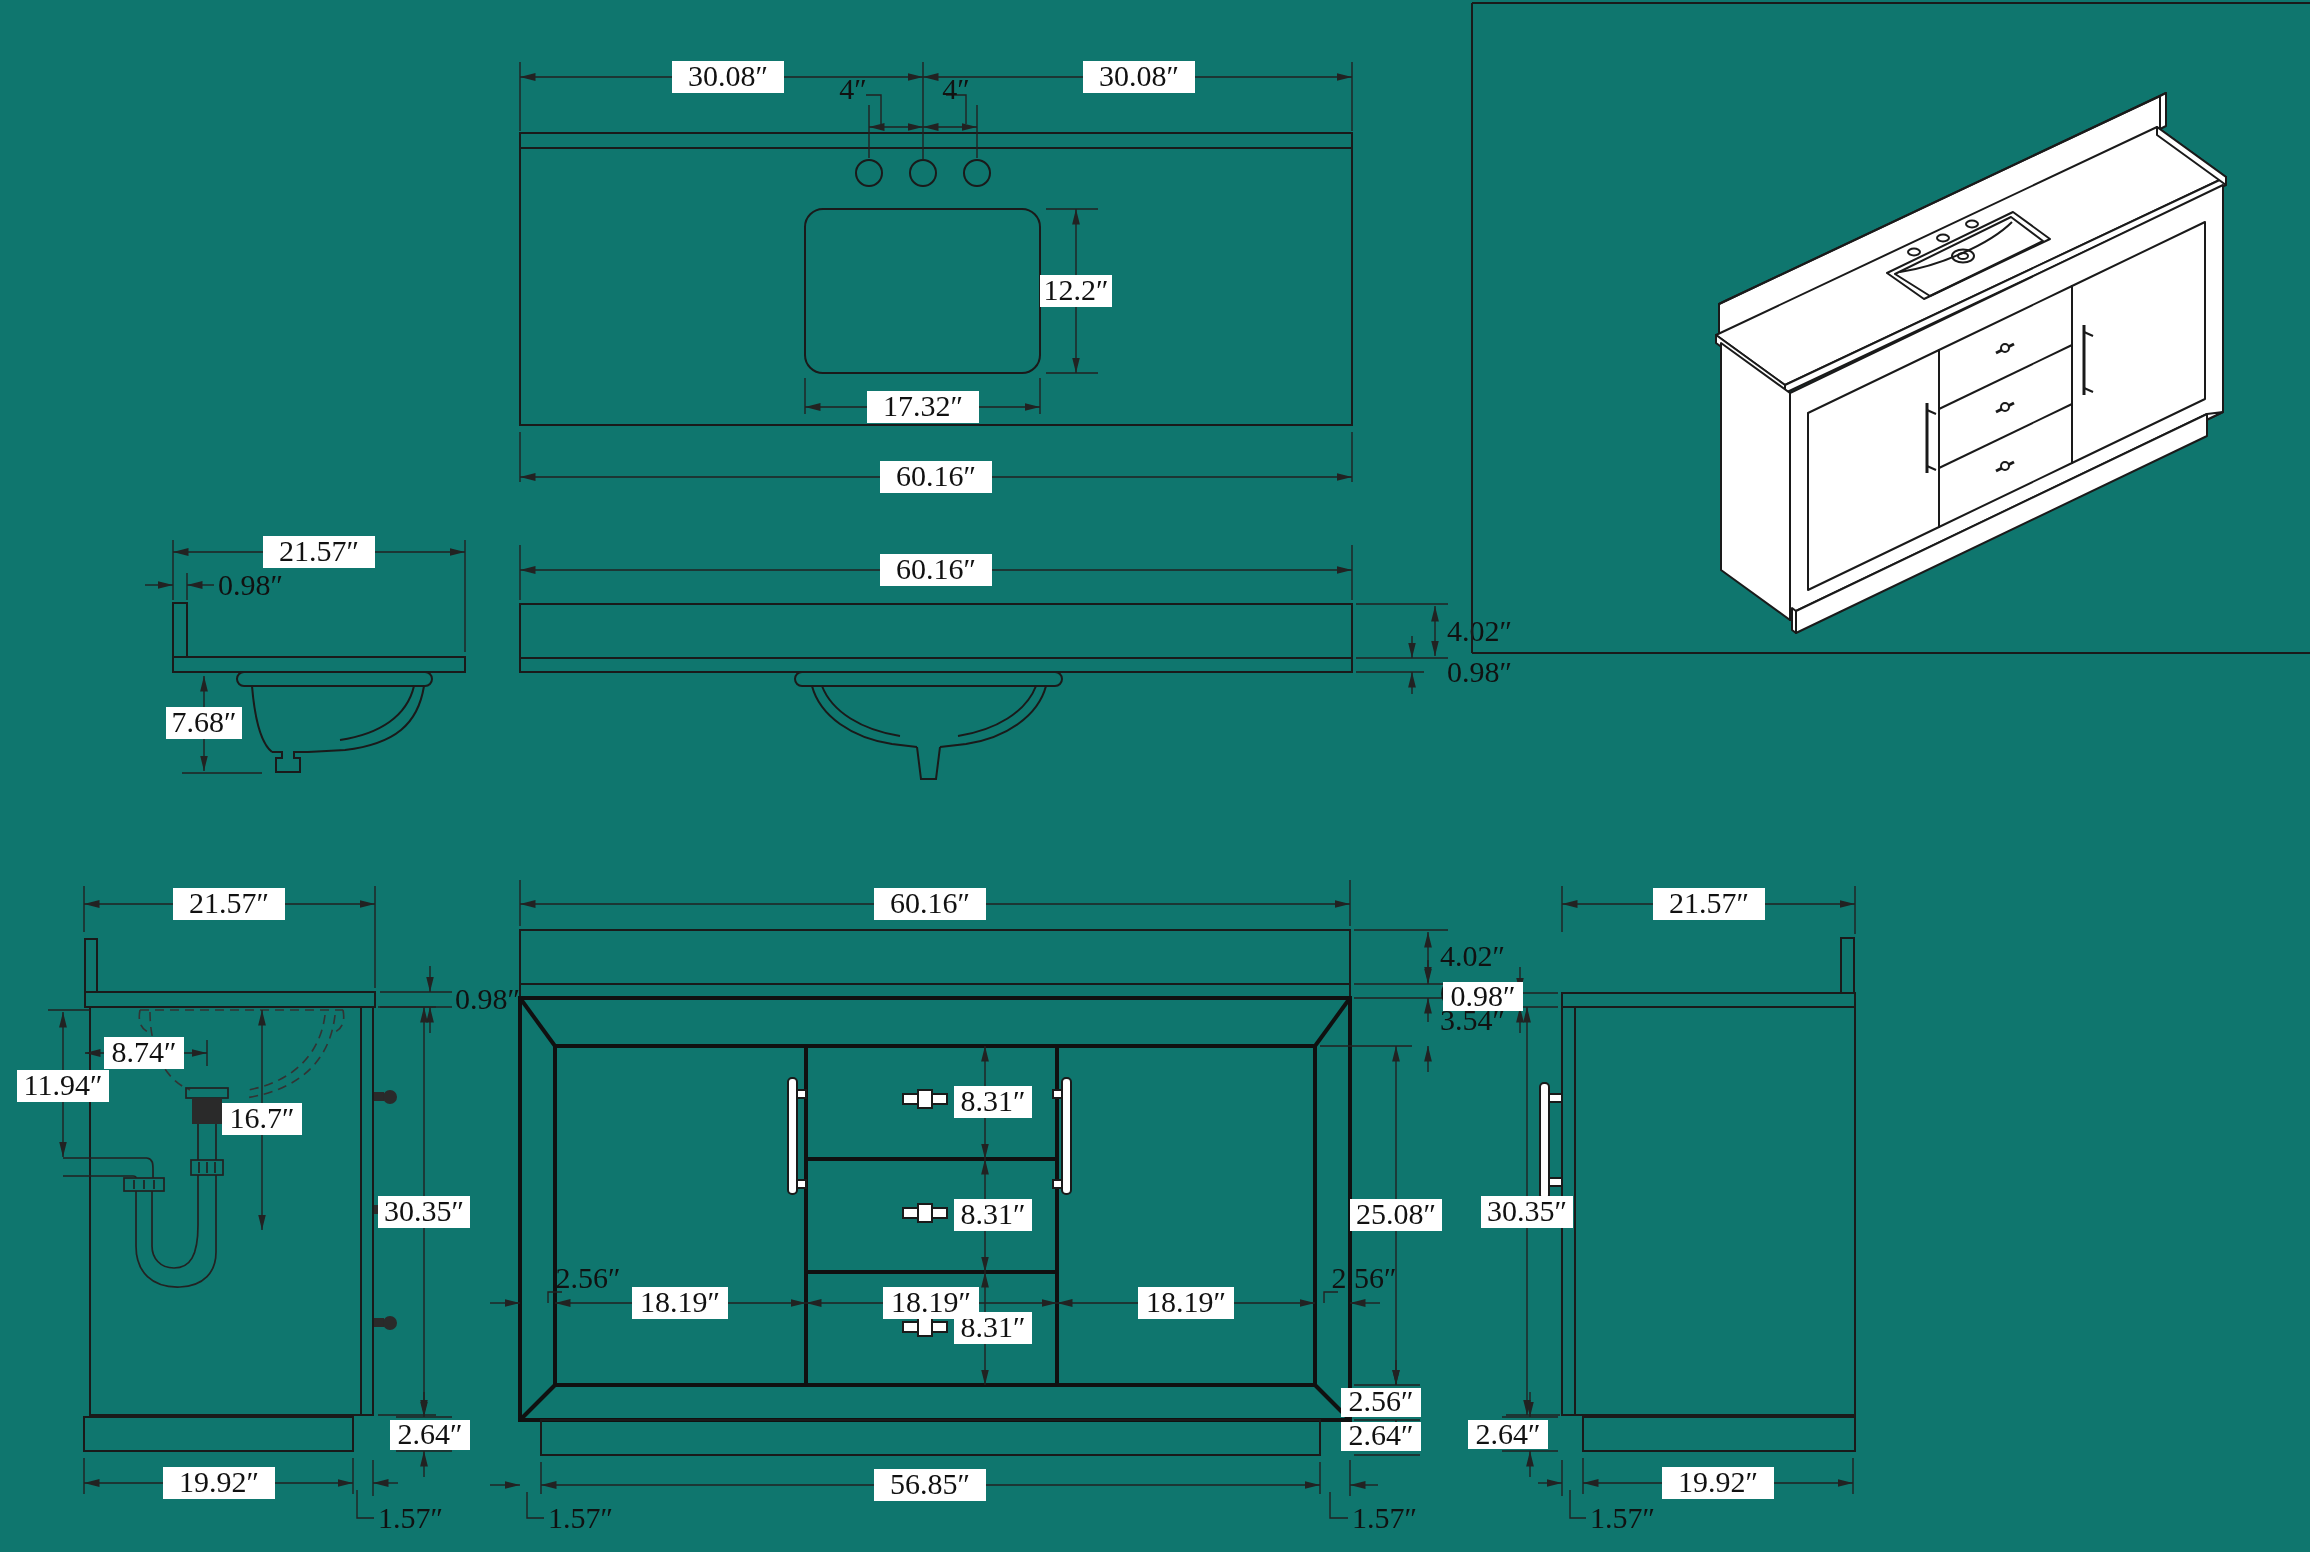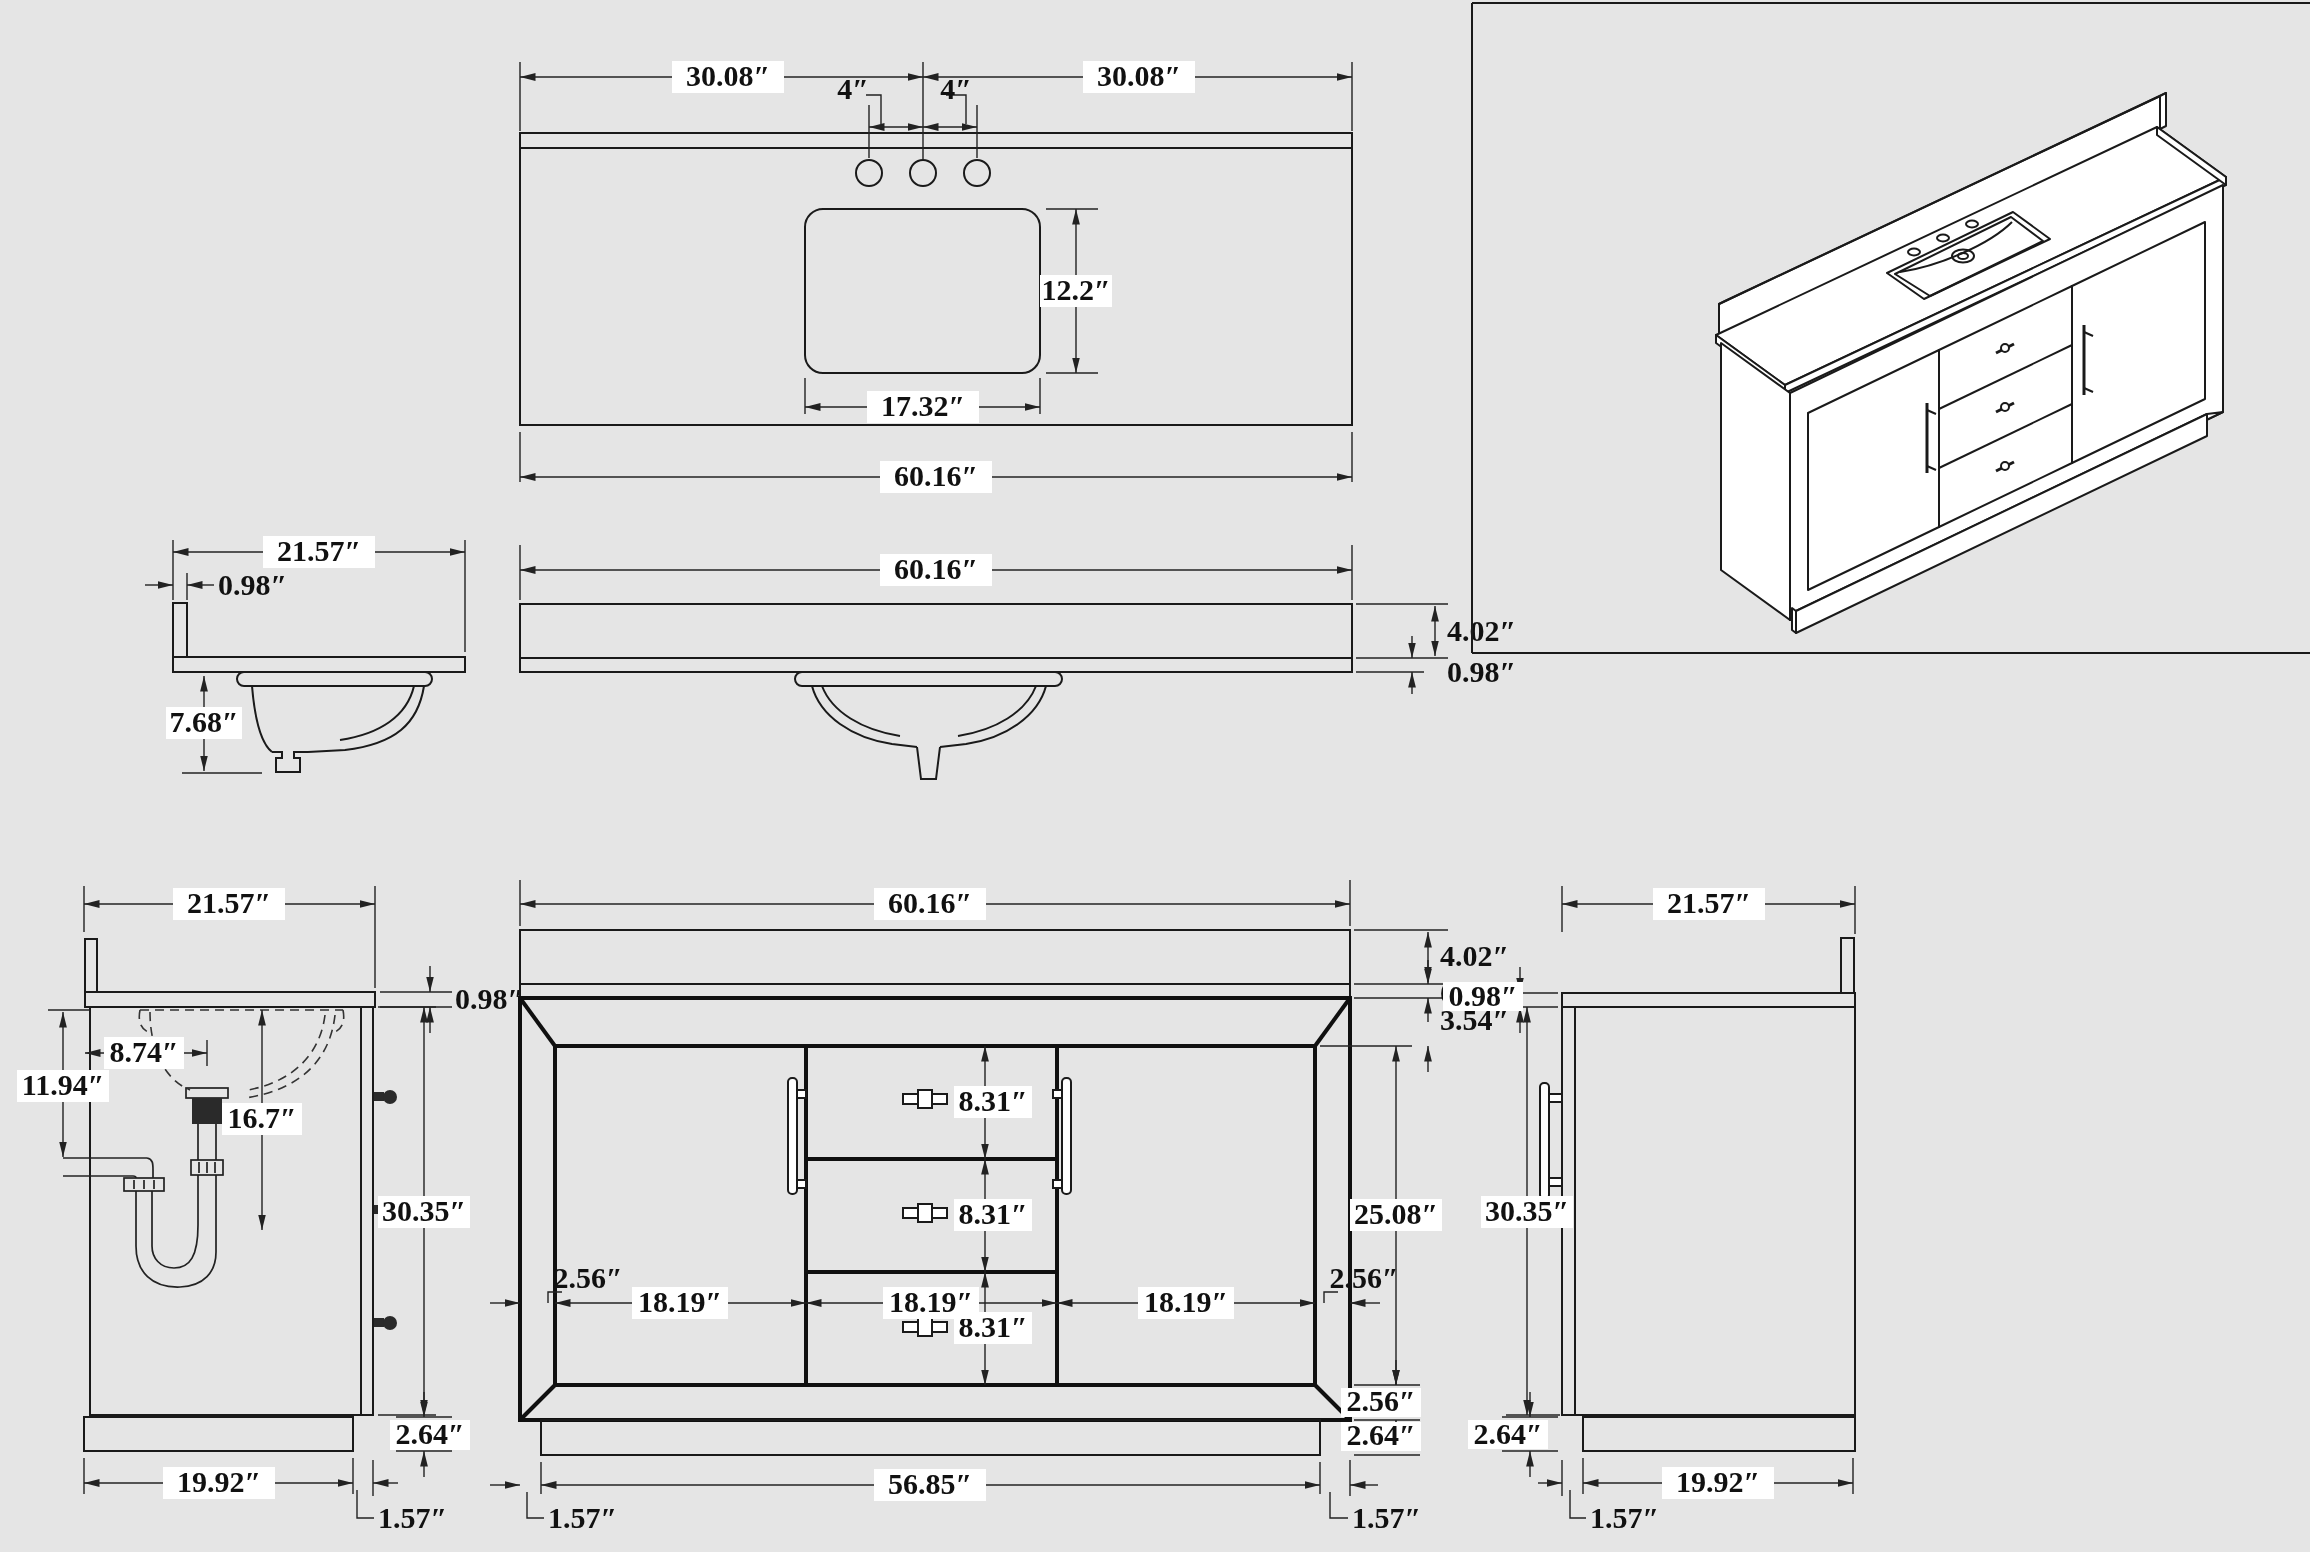--- a/index.html
+++ b/index.html
@@ -1,17 +1,17 @@
 <!DOCTYPE html>
 <html><head>
 <meta charset="utf-8">
 <style>
   html,body{margin:0;padding:0;background:#fff;}
-  .canvas{position:relative;width:2310px;height:1552px;background:#e5e5e5;overflow:hidden;
-          font-family:"Liberation Serif",serif;font-weight:bold;}
+  .canvas{position:relative;width:2310px;height:1552px;background:#0f766e;overflow:hidden;
+          font-family:"Liberation Serif",serif;}
   svg{position:absolute;left:0;top:0;}
   .ol{stroke:#1a1a1a;stroke-width:2;fill:none}
   .olf{stroke:#1a1a1a;stroke-width:2;fill:#fff}
   .ob{stroke:#101010;stroke-width:4;fill:none}
   .dl{stroke:#222;stroke-width:1.4;fill:none}
   .hid{stroke:#333;stroke-width:1.6;fill:none;stroke-dasharray:9 6}
   .pl{stroke:#222;stroke-width:1.7;fill:none}
   .iso{stroke:#1a1a1a;stroke-width:2;fill:#fff;stroke-linejoin:round}
   .isol{stroke:#1a1a1a;stroke-width:2;fill:none;stroke-linejoin:round}
   .lb{fill:#fff}

